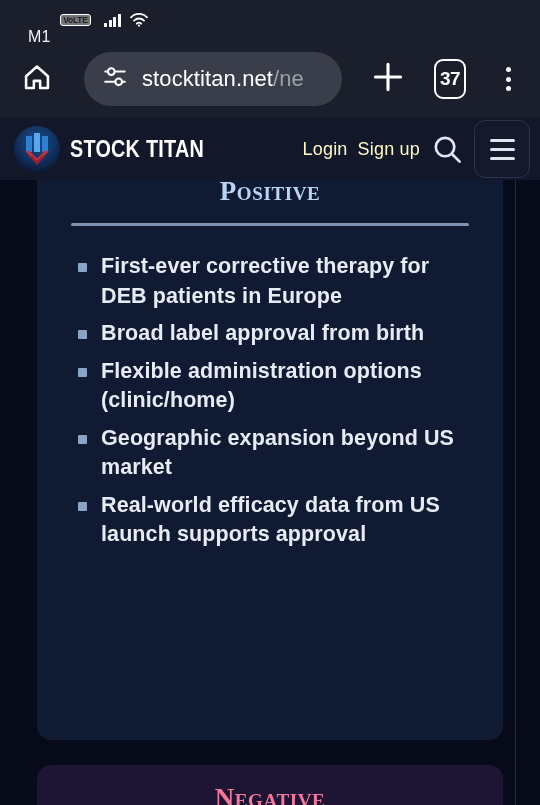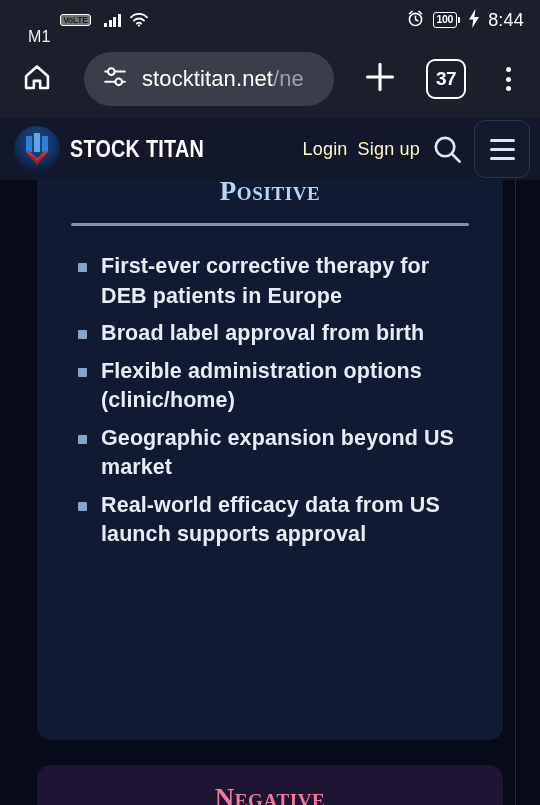--- a/index.html
+++ b/index.html
@@ -46,21 +46,21 @@
   .home-btn{ width:46px; height:46px; display:flex; align-items:center; justify-content:center; }
   .omnibox{
     flex:1; height:54px; background:#3a3e4a; border-radius:28px;
     display:flex; align-items:center; padding:0 18px; gap:14px; overflow:hidden;
     min-width:0;
   }
   .omni-text{ font-size:22px; color:#ffffff; white-space:nowrap; letter-spacing:.1px; }
   .omni-text .dim{ color:#9aa0ac; }
   .plus-btn{ width:44px; height:44px; display:flex; align-items:center; justify-content:center; }
   .tabs-btn{
-    width:40px; height:40px; border:2.6px solid #ffffff; border-radius:9px;
+    width:32px; height:40px; border:2.6px solid #ffffff; border-radius:9px;
     display:flex; align-items:center; justify-content:center;
     font-size:19px; font-weight:bold; color:#ffffff; letter-spacing:-.5px;
   }
   .menu-btn{ width:36px; height:46px; display:flex; flex-direction:column;
     align-items:center; justify-content:center; gap:4.5px; }
   .menu-btn i{ width:5px; height:5px; border-radius:50%; background:#ffffff; display:block; }
 
   
   .siteheader{
     height:62px; background:#121829;
@@ -147,40 +147,20 @@
           <i></i>
         </span>
       <span class="wifi">
         <svg width="18" height="14" viewBox="0 0 18 14">
           <path d="M1 4.3 A11 11 0 0 1 17 4.3" stroke="#fff" stroke-width="1.8" fill="none" stroke-linecap="round"></path>
           <path d="M4 7.6 A7 7 0 0 1 14 7.6" stroke="#fff" stroke-width="1.8" fill="none" stroke-linecap="round"></path>
           <path d="M6.8 10.7 A3.2 3.2 0 0 1 11.2 10.7" stroke="#fff" stroke-width="1.8" fill="none" stroke-linecap="round"></path>
           <circle cx="9" cy="12.6" r="1.1" fill="#fff"></circle>
         </svg>
       </span>
-    </div>
-    <div class="sb-right">
-      <span>
-        <svg width="19" height="19" viewBox="0 0 20 20">
-          <circle cx="10" cy="11" r="6.4" stroke="#fff" stroke-width="1.7" fill="none"></circle>
-          <path d="M10 7.6 V11 L12.4 12.4" stroke="#fff" stroke-width="1.6" fill="none" stroke-linecap="round"></path>
-          <path d="M3.6 5 L6.4 2.6" stroke="#fff" stroke-width="1.7" stroke-linecap="round"></path>
-          <path d="M16.4 5 L13.6 2.6" stroke="#fff" stroke-width="1.7" stroke-linecap="round"></path>
-        </svg>
-      </span>
-      <span class="bat-wrap">
-        <span class="battery">100</span>
-        <span class="bat-tip"></span>
-      </span>
-      <span>
-        <svg width="12" height="19" viewBox="0 0 12 19">
-            <path d="M7.4 0 L1 10.6 H5.2 L4.2 19 L11 8.1 H6.4 Z" fill="#fff"></path>
-          </svg>
-      </span>
-      <span class="clocktime">8:44</span>
     </div>
   </div>
 
   <div class="browserbar">
     <div class="home-btn">
       <span>
         <svg width="34" height="34" viewBox="0 0 28 28">
           <path d="M5 13.4 L14 5.4 L23 13.4 V23 H16.6 V17.2 H11.4 V23 H5 Z" stroke="#fff" stroke-width="2.1" fill="none" stroke-linejoin="round" stroke-linecap="round"></path>
         </svg>
       </span>

